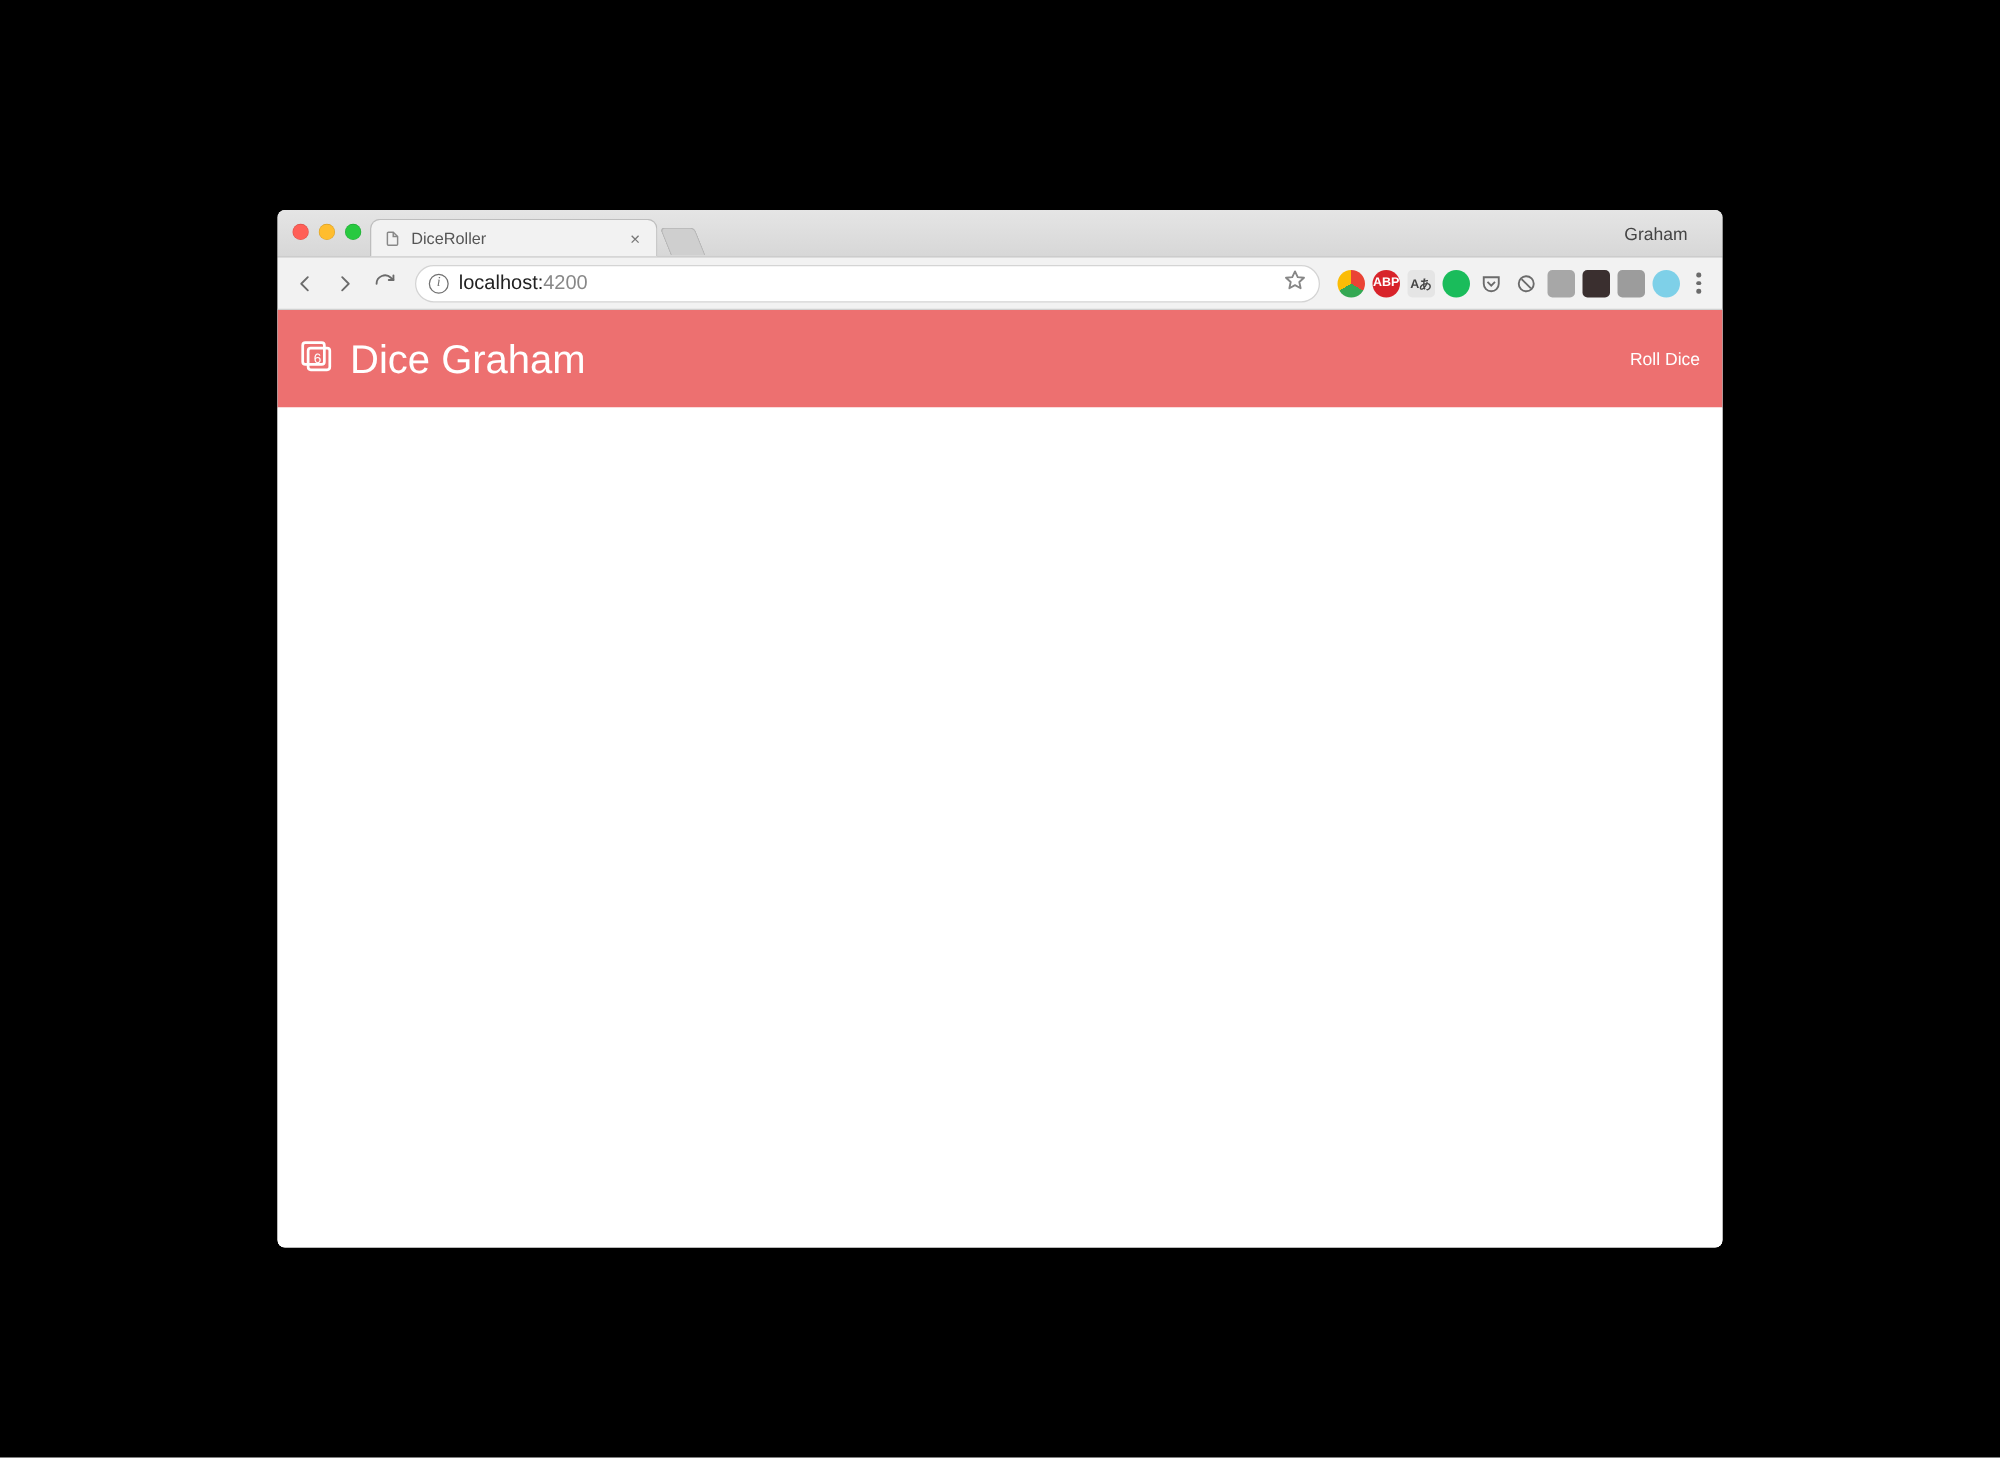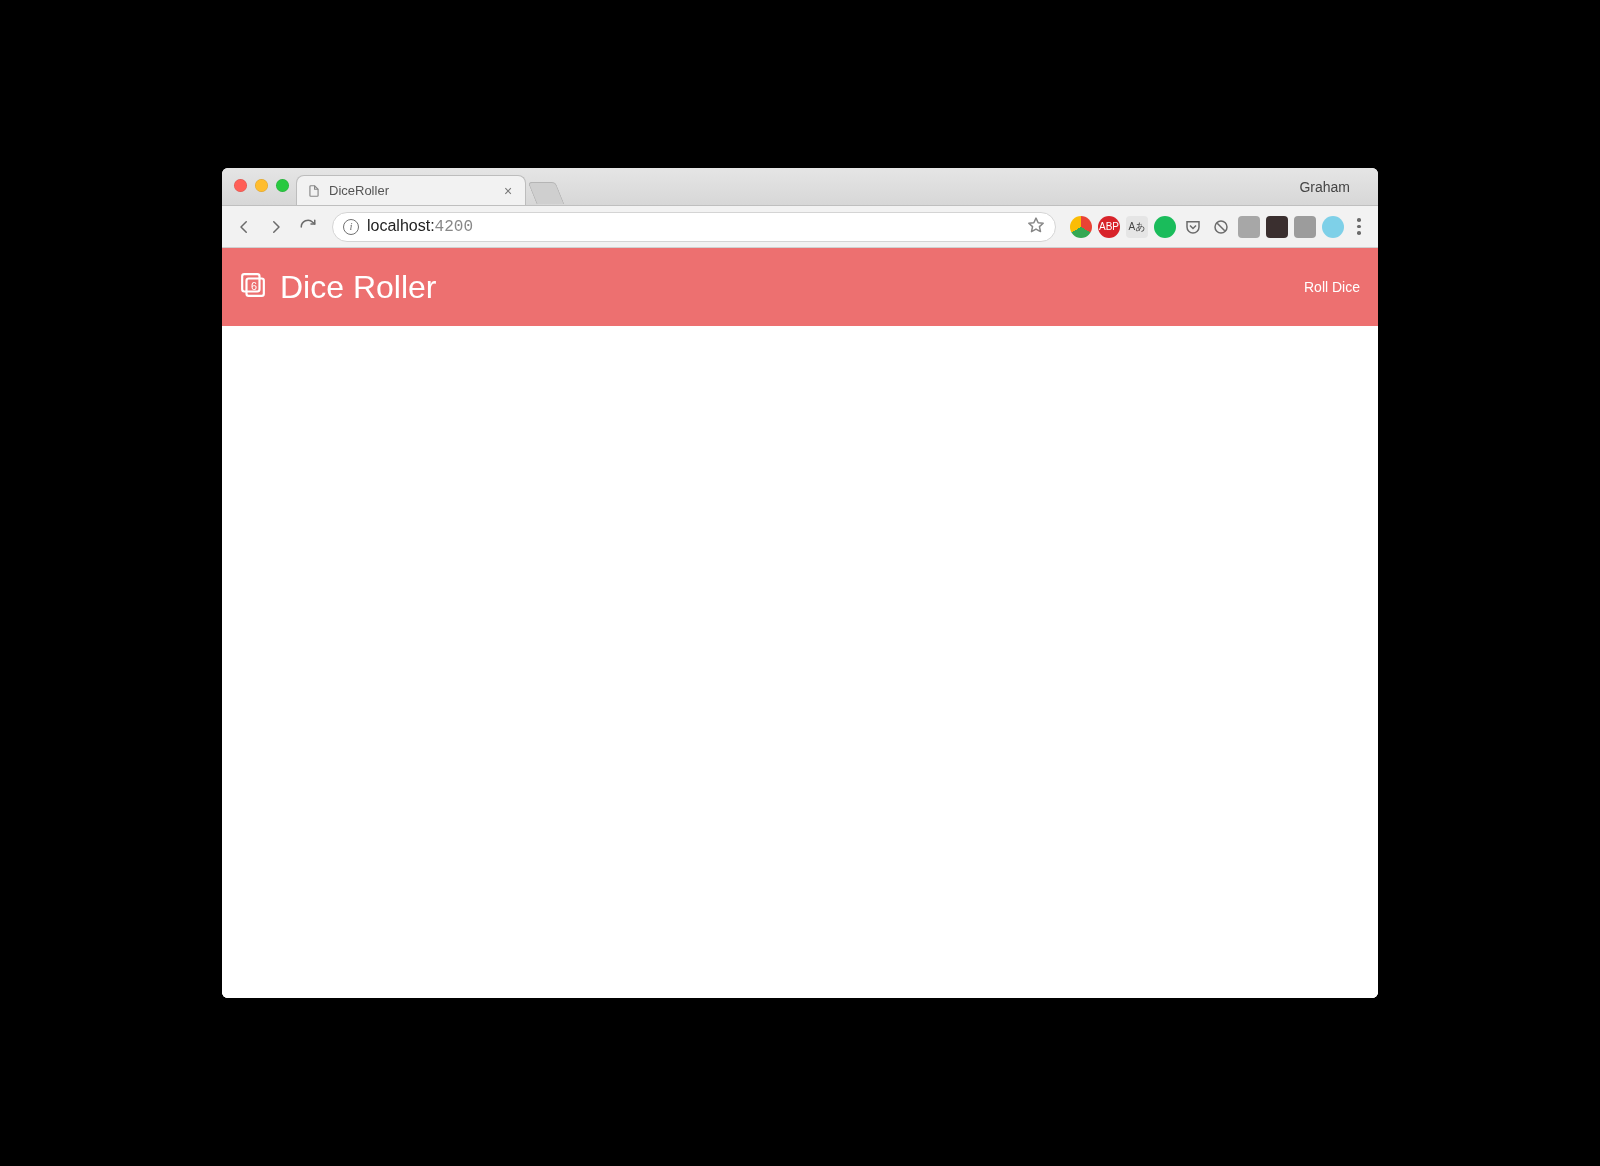--- a/index.html
+++ b/index.html
@@ -135,38 +135,38 @@
       font-size: 11px;
       font-family: Georgia, serif;
       color: #717171;
       font-style: italic;
       line-height: 1;
     }
     .omnibox .url {
       font-size: 16px;
       color: #222;
     }
-    .omnibox .url .faded { color: #888; font-family: Liberation Mono, monospace; }
+    .omnibox .url .faded { color: #888; }
     .omnibox .star {
       margin-left: auto;
       color: #878787;
     }
     .ext-row {
       display: flex;
       align-items: center;
       gap: 6px;
       padding-left: 4px;
     }
     .ext {
       width: 22px; height: 22px;
       border-radius: 50%;
       display: inline-flex;
       align-items: center; justify-content: center;
       font-size: 10px;
-      font-weight: 400;
+      font-weight: 700;
       color: #fff;
     }
     .ext.square { border-radius: 4px; }
     .ext.plain  { background: transparent; color: #6b6b6b; }
     .menu-dots {
       width: 22px;
       display: inline-flex;
       flex-direction: column;
       align-items: center;
       gap: 3px;
@@ -296,20 +296,20 @@
   <div class="page">
     <div class="app-header">
       <div class="app-title">
         <span>
           <svg class="dice-icon" viewBox="0 0 24 24" fill="none" stroke="#fff" stroke-width="2">
             <rect x="2" y="2" width="16" height="16" rx="2"></rect>
             <rect x="6" y="6" width="16" height="16" rx="2"></rect>
             <text x="13" y="17" font-size="10" fill="#fff" font-family="Arial" text-anchor="middle" stroke="none">6</text>
           </svg>
         </span>
-        <span>Dice Roller</span>
+        <span>Dice Graham</span>
       </div>
       <div class="app-nav">Roll Dice</div>
     </div>
     <div class="app-body"></div>
   </div>
 
 </div>
 
 </body></html>

